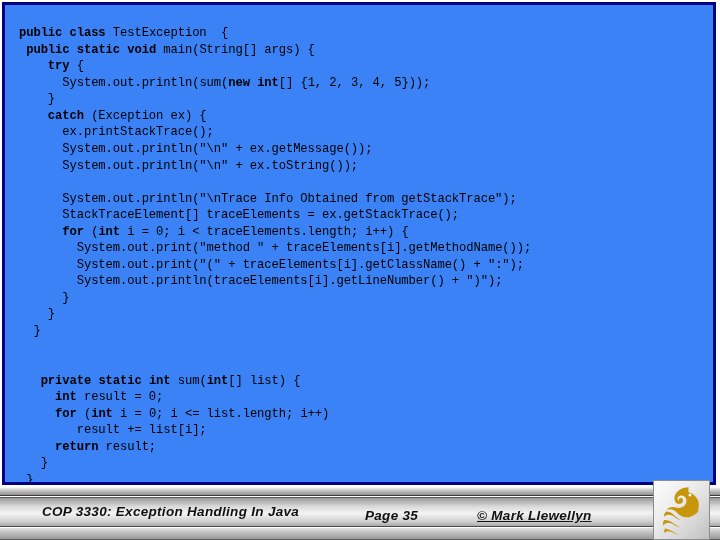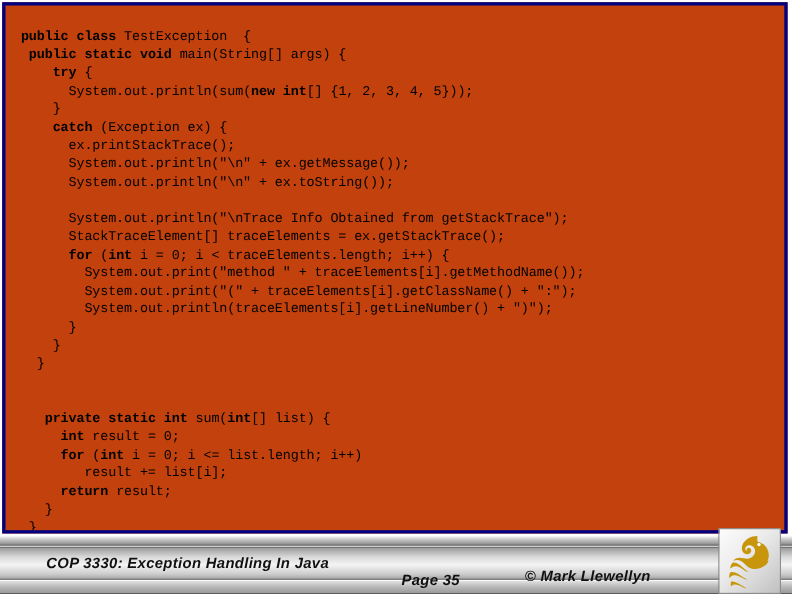--- a/index.html
+++ b/index.html
@@ -23,21 +23,21 @@
   }
 
   
   #content-frame {
     position: absolute;
     left: 2px;
     top: 2px;
     width: 714px;
     height: 483px;
     border: 3px solid #000080;
-    background: #c2410c;
+    background: #3b82f6;
     box-sizing: border-box;
     overflow: hidden;
   }
 
   #code-block {
     position: absolute;
     left: 14px;
     top: 8px;
     right: 4px;
     font-family: "Liberation Mono", "DejaVu Sans Mono", monospace;
@@ -107,28 +107,29 @@
   }
   #footer-title {
     position: absolute;
     left: 42px;
     top: 0;
     letter-spacing: 0.3px;
   }
   #footer-page {
     position: absolute;
     left: 365px;
-    top: 16px;
+    top: 4px;
     letter-spacing: 0.3px;
   }
   #footer-copyright {
     position: absolute;
     left: 477px;
-    top: 12px;
+    top: 4px;
     letter-spacing: 0.3px;
+    text-decoration: underline;
   }
 
   
   #logo-box {
     position: absolute;
     left: 653px;
     top: 480px;
     width: 57px;
     height: 60px;
     background: linear-gradient(135deg, #fcfcfc 0%, #ececec 40%, #d4d4d4 75%, #bfbfbf 100%);

